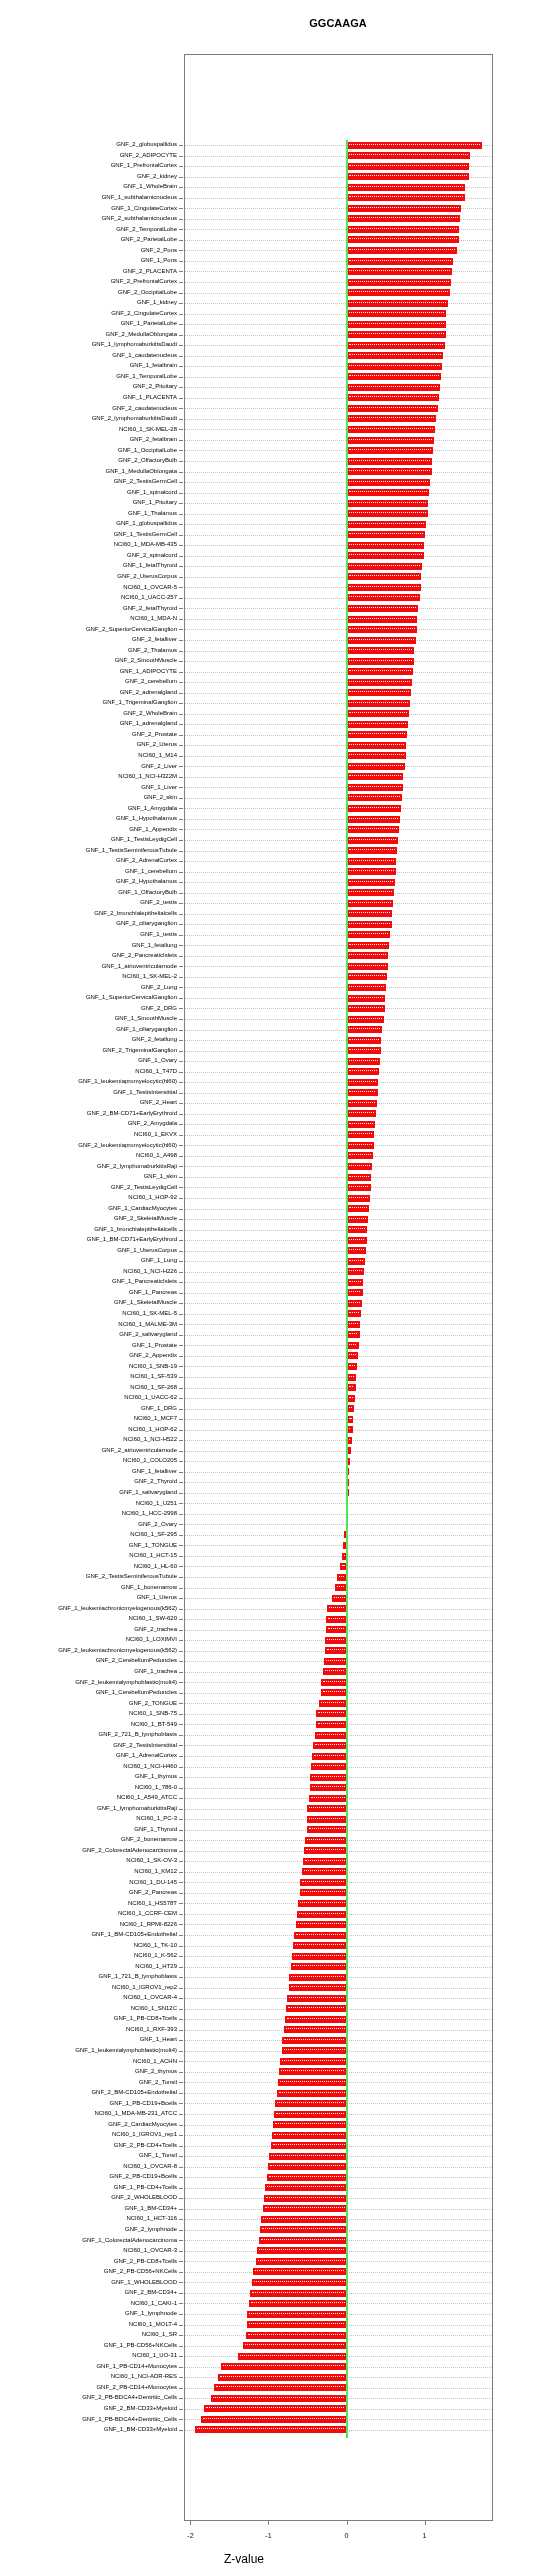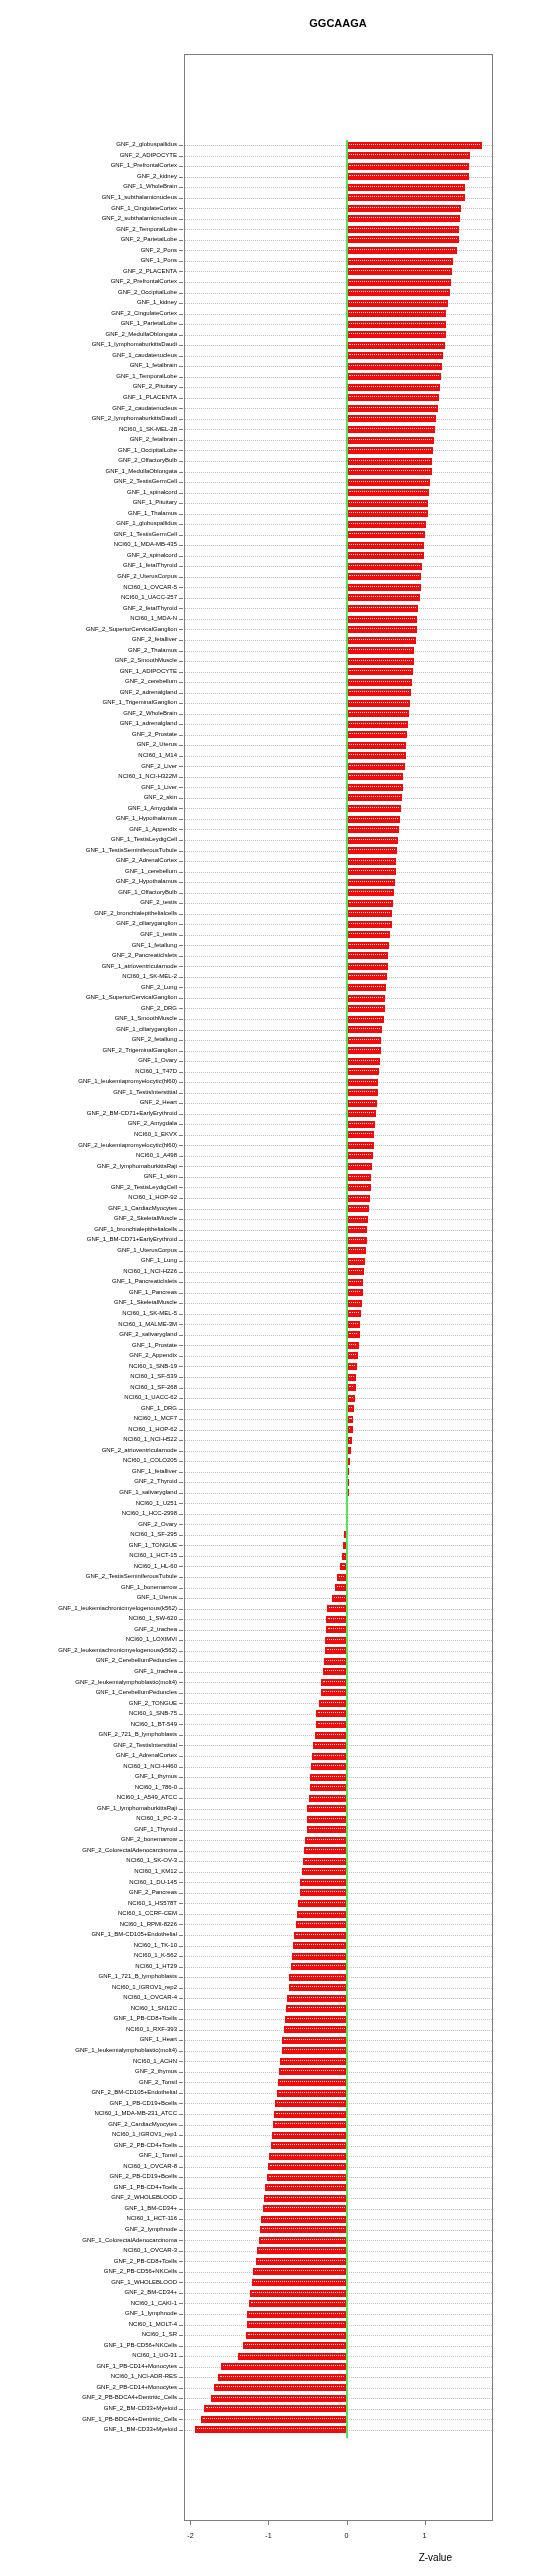--- a/index.html
+++ b/index.html
@@ -13,22 +13,22 @@
   .bar{position:absolute;height:6.8px;background:#f30b0b;z-index:2;}
   .bar::after{content:"";position:absolute;left:2.3px;right:2.3px;top:50%;
               margin-top:-1.1px;border-top:1.5px dotted rgba(255,255,255,.95);}
   .ylab{position:absolute;right:370px;font-size:6px;line-height:6.8px;
         white-space:nowrap;color:#000;z-index:4;}
   .ytick{position:absolute;width:3.8px;height:0;border-top:0.8px solid #7d7d7d;left:179px;}
   .zero{position:absolute;width:1.5px;background:#55e455;z-index:3;}
   .xtick{position:absolute;width:0.8px;height:3.8px;background:#7d7d7d;top:2521px;}
   .xticklab{position:absolute;width:23px;text-align:center;font-size:7.2px;
             color:#111;top:2531px;}
-  .xlab{position:absolute;top:2552px;left:224px;width:228px;text-align:right;
-        font-size:10px;color:#000;}
+  .xlab{position:absolute;top:2552px;left:224px;width:228px;text-align:left;
+        font-size:12px;color:#000;}
 </style>
 </head>
 <body>
 
 <div class="fig">
   <div class="title">GGCAAGA</div>
   <div class="plot"></div>
   <div id="layer">
       <div class="grid" style="left: 185px; width: 307px; top: 145px;"></div>
       <div class="bar" style="left: 347px; width: 135px; top: 142px; background: rgb(243, 11, 11);"></div>

